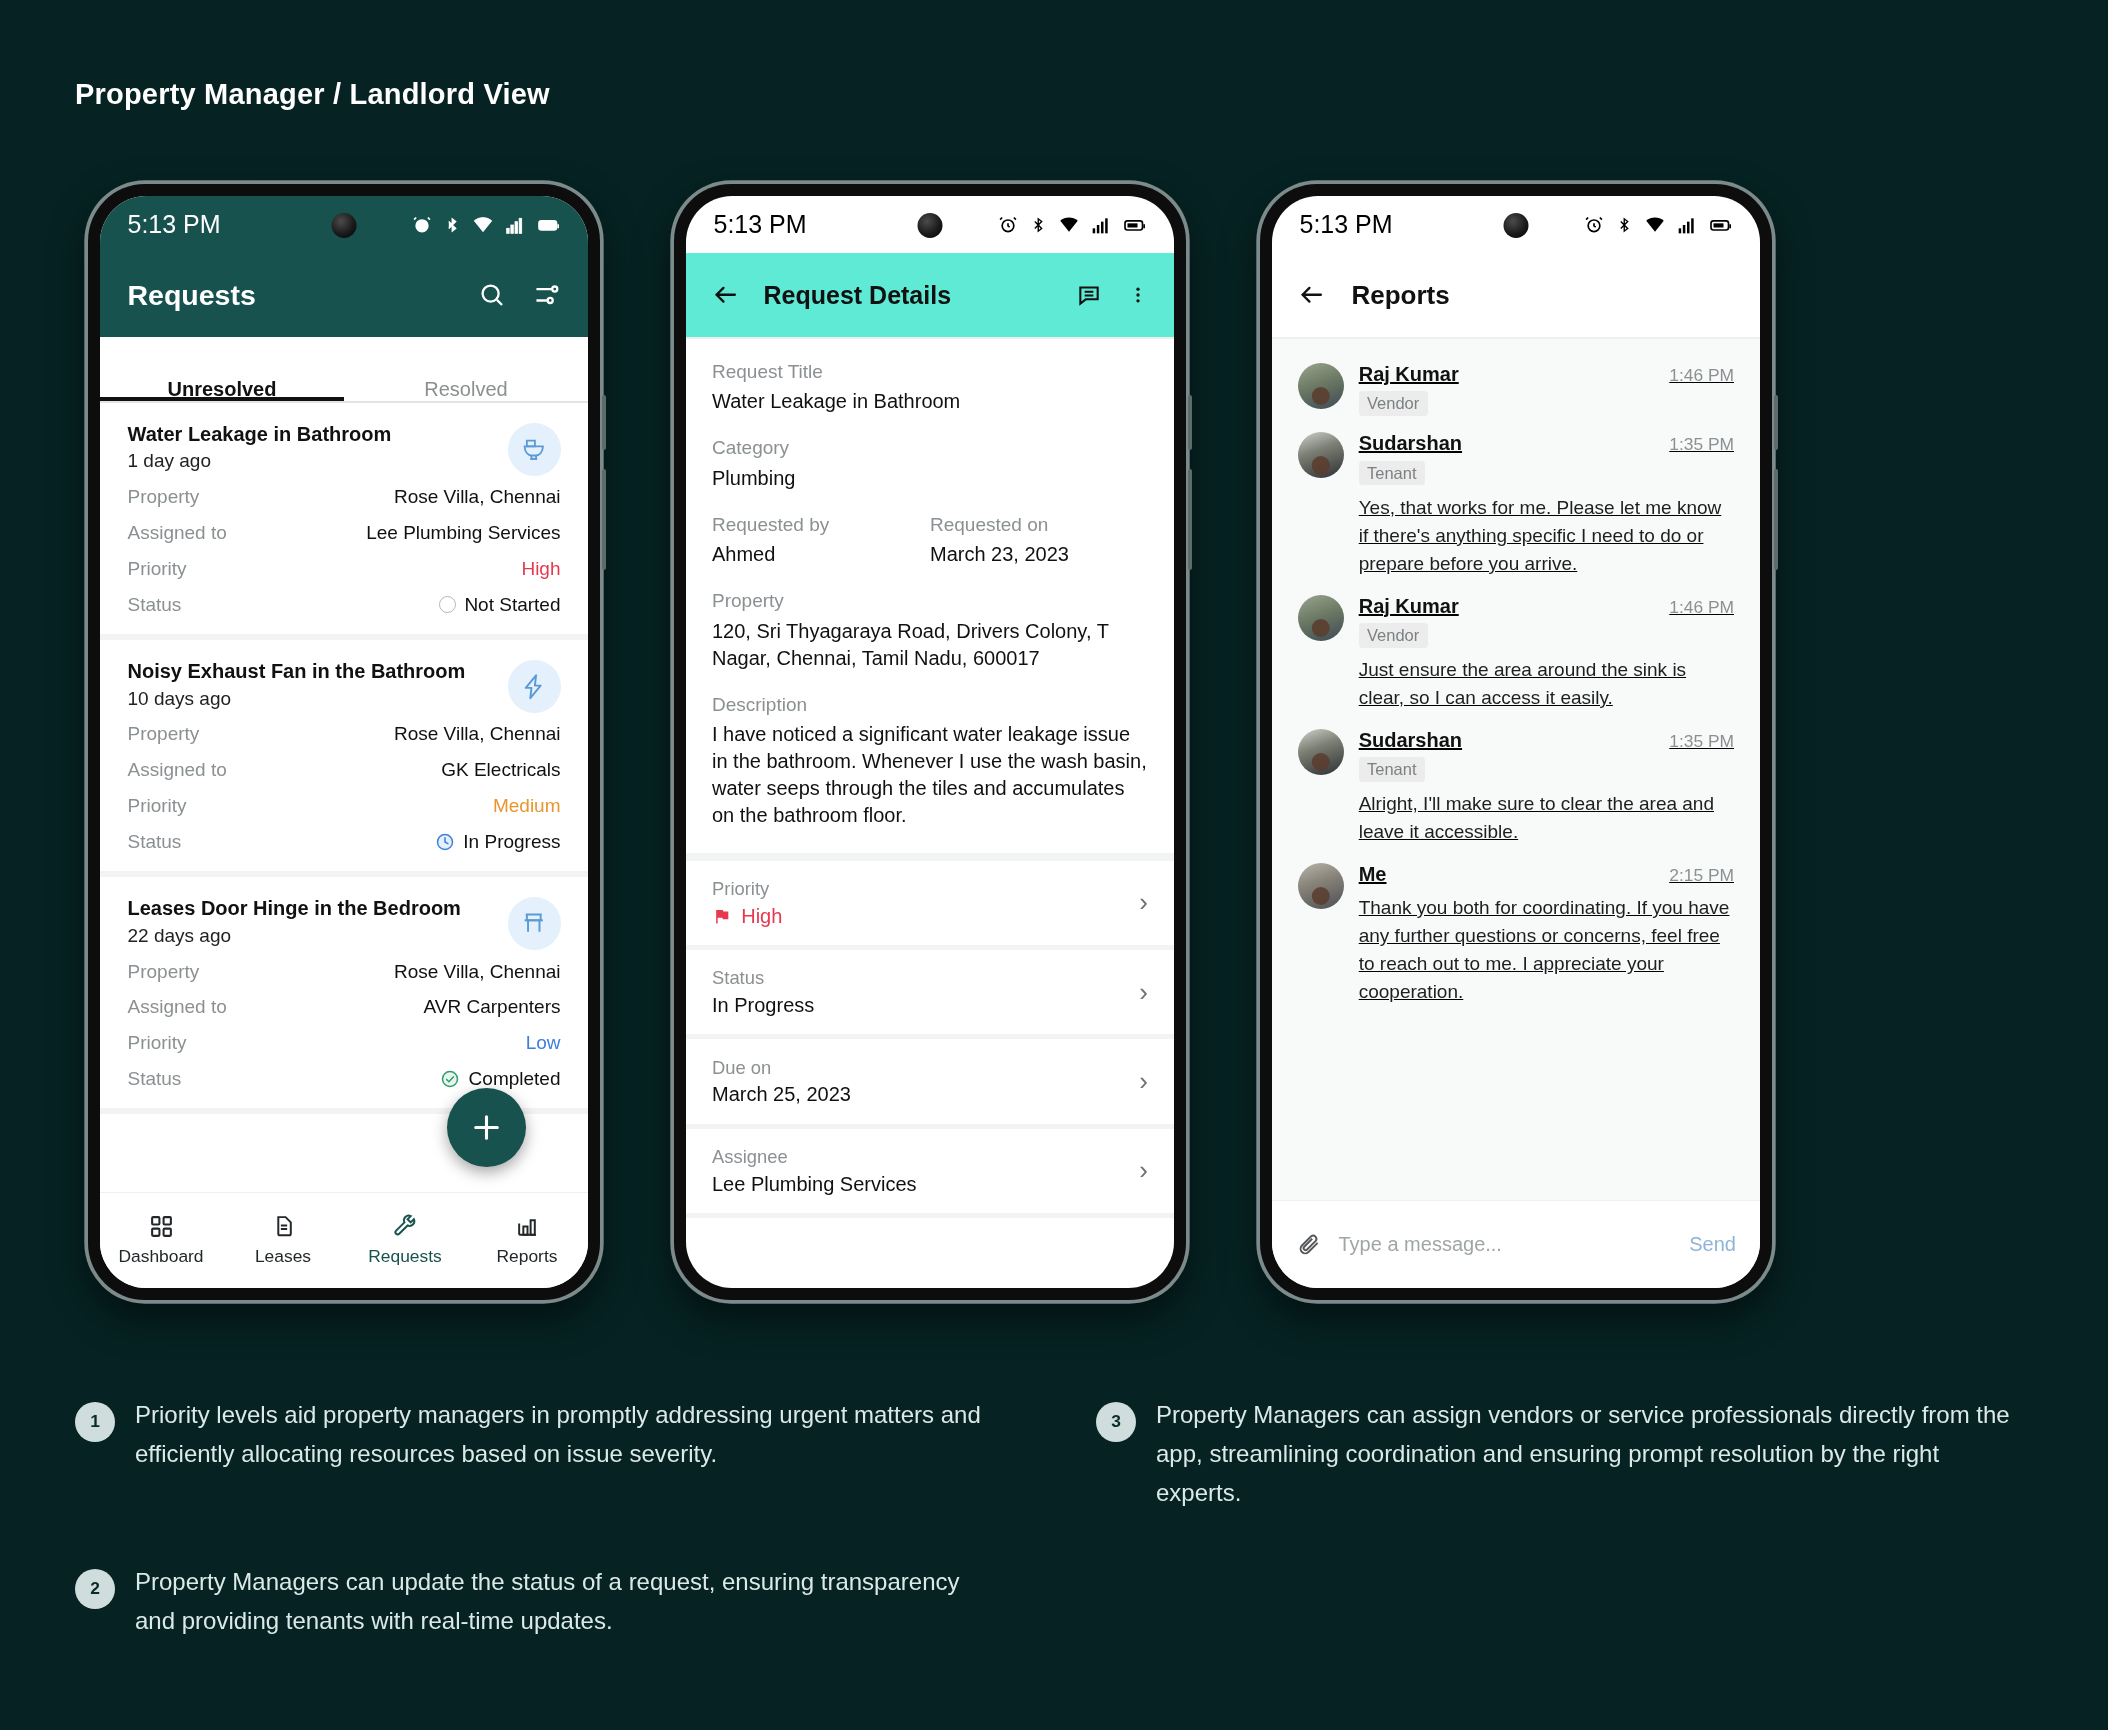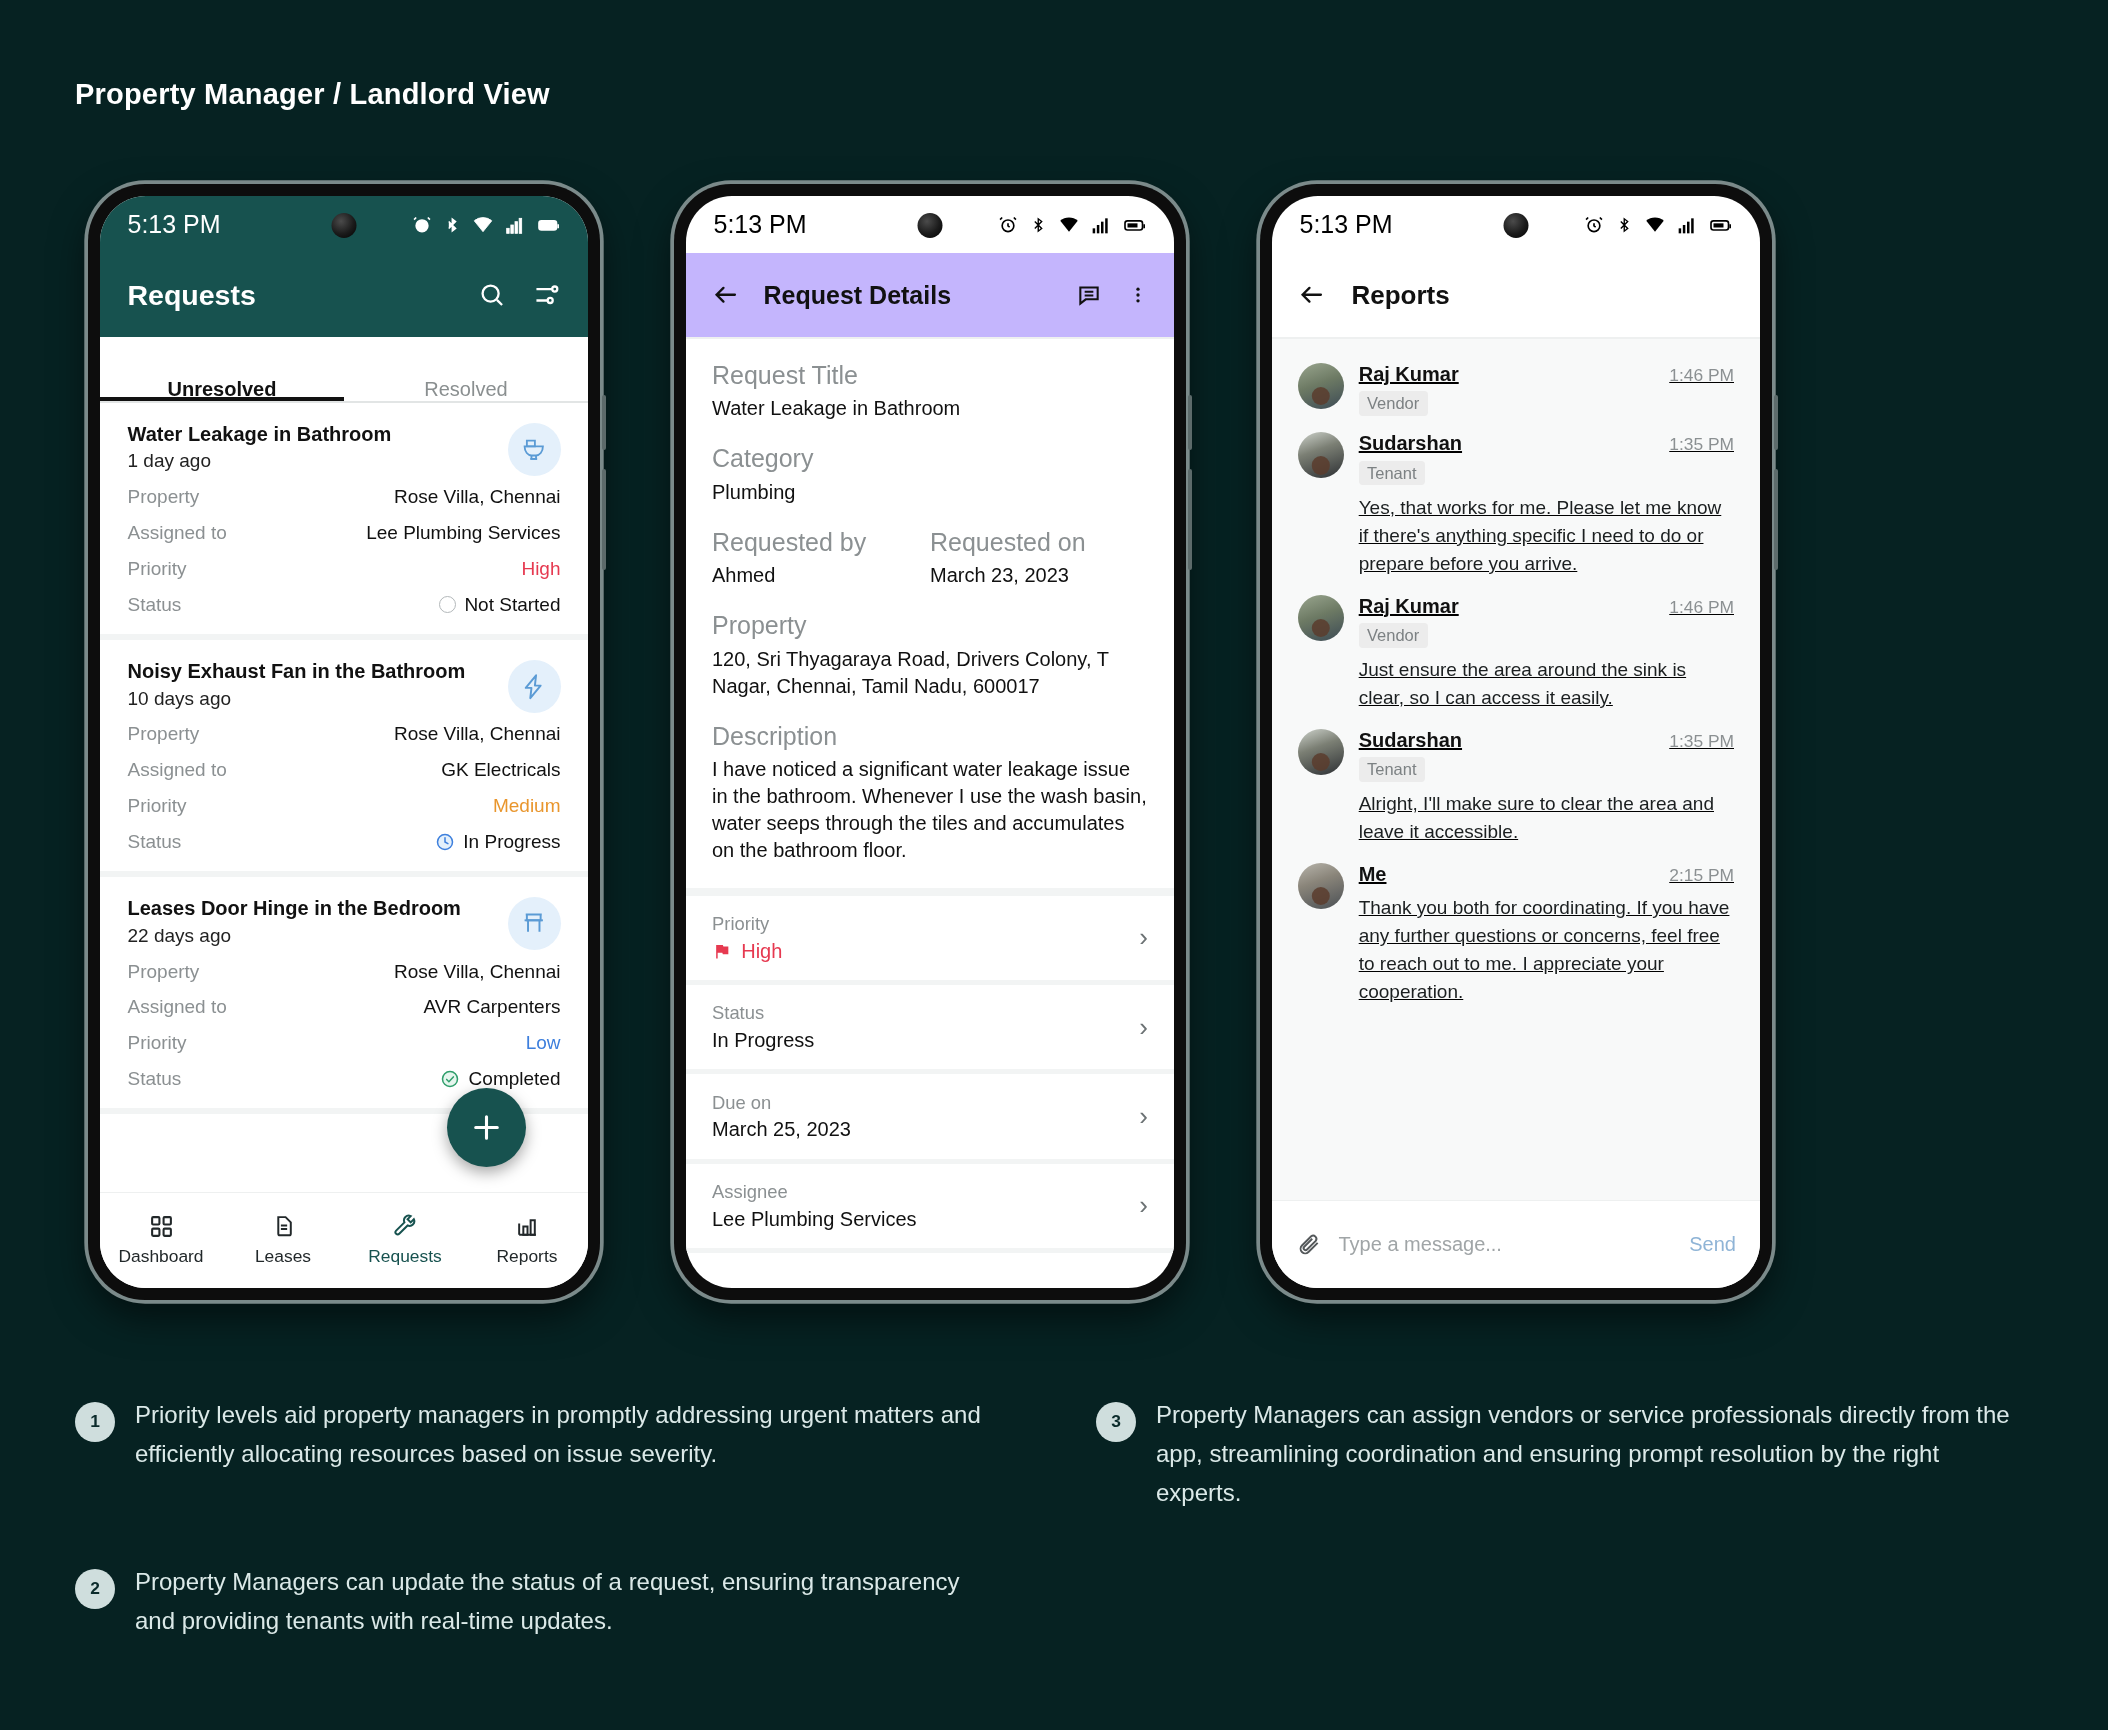--- a/index.html
+++ b/index.html
@@ -84,26 +84,26 @@
   }
   .bottomnav {
     position: absolute; left: 0; right: 0; bottom: 0; height: 96px;
     background: #fff; display: flex; align-items: center; border-top: 1.8px solid #eef0f0; z-index: 5;
   }
   .nav-item { flex: 1; display: flex; flex-direction: column; align-items: center; gap: 6.4px; }
   .nav-label { font-size: 17.4px; color: #22282a; }
   .nav-item.active .nav-label { color: #17524f; }
 
   
-  .p2-appbar { height: 84px; display: flex; align-items: center; padding: 0 26px; gap: 24px; background: #c4b5fd; }
+  .p2-appbar { height: 84px; display: flex; align-items: center; padding: 0 26px; gap: 24px; background: #5eead4; }
   .p2-title { font-size: 25px; font-weight: bold; color: #111; }
   .p2-actions { margin-left: auto; display: flex; gap: 26px; align-items: center; }
   .p2-body { background: #fff; padding: 0 26px; }
   .fld { margin-top: 22px; }
-  .fld-label { font-size: 25px; color: #8b9092; }
+  .fld-label { font-size: 19px; color: #8b9092; }
   .fld-value { font-size: 20px; color: #111; margin-top: 5.5px; line-height: 1.35; }
   .fld-row { display: flex; margin-top: 22px; }
   .fld-row > div { flex: 1; }
   .divider-thick { height: 7.3px; background: #f2f4f4; margin-top: 24px; }
   .row-item {
     display: flex; align-items: center; padding: 17.4px 26px; border-bottom: 5.5px solid #f2f4f4; background: #fff;
   }
   .row-main { flex: 1; }
   .row-label { font-size: 18.4px; color: #8b9092; }
   .row-value { font-size: 20px; color: #111; margin-top: 4.6px; display: flex; align-items: center; gap: 9.2px; }

